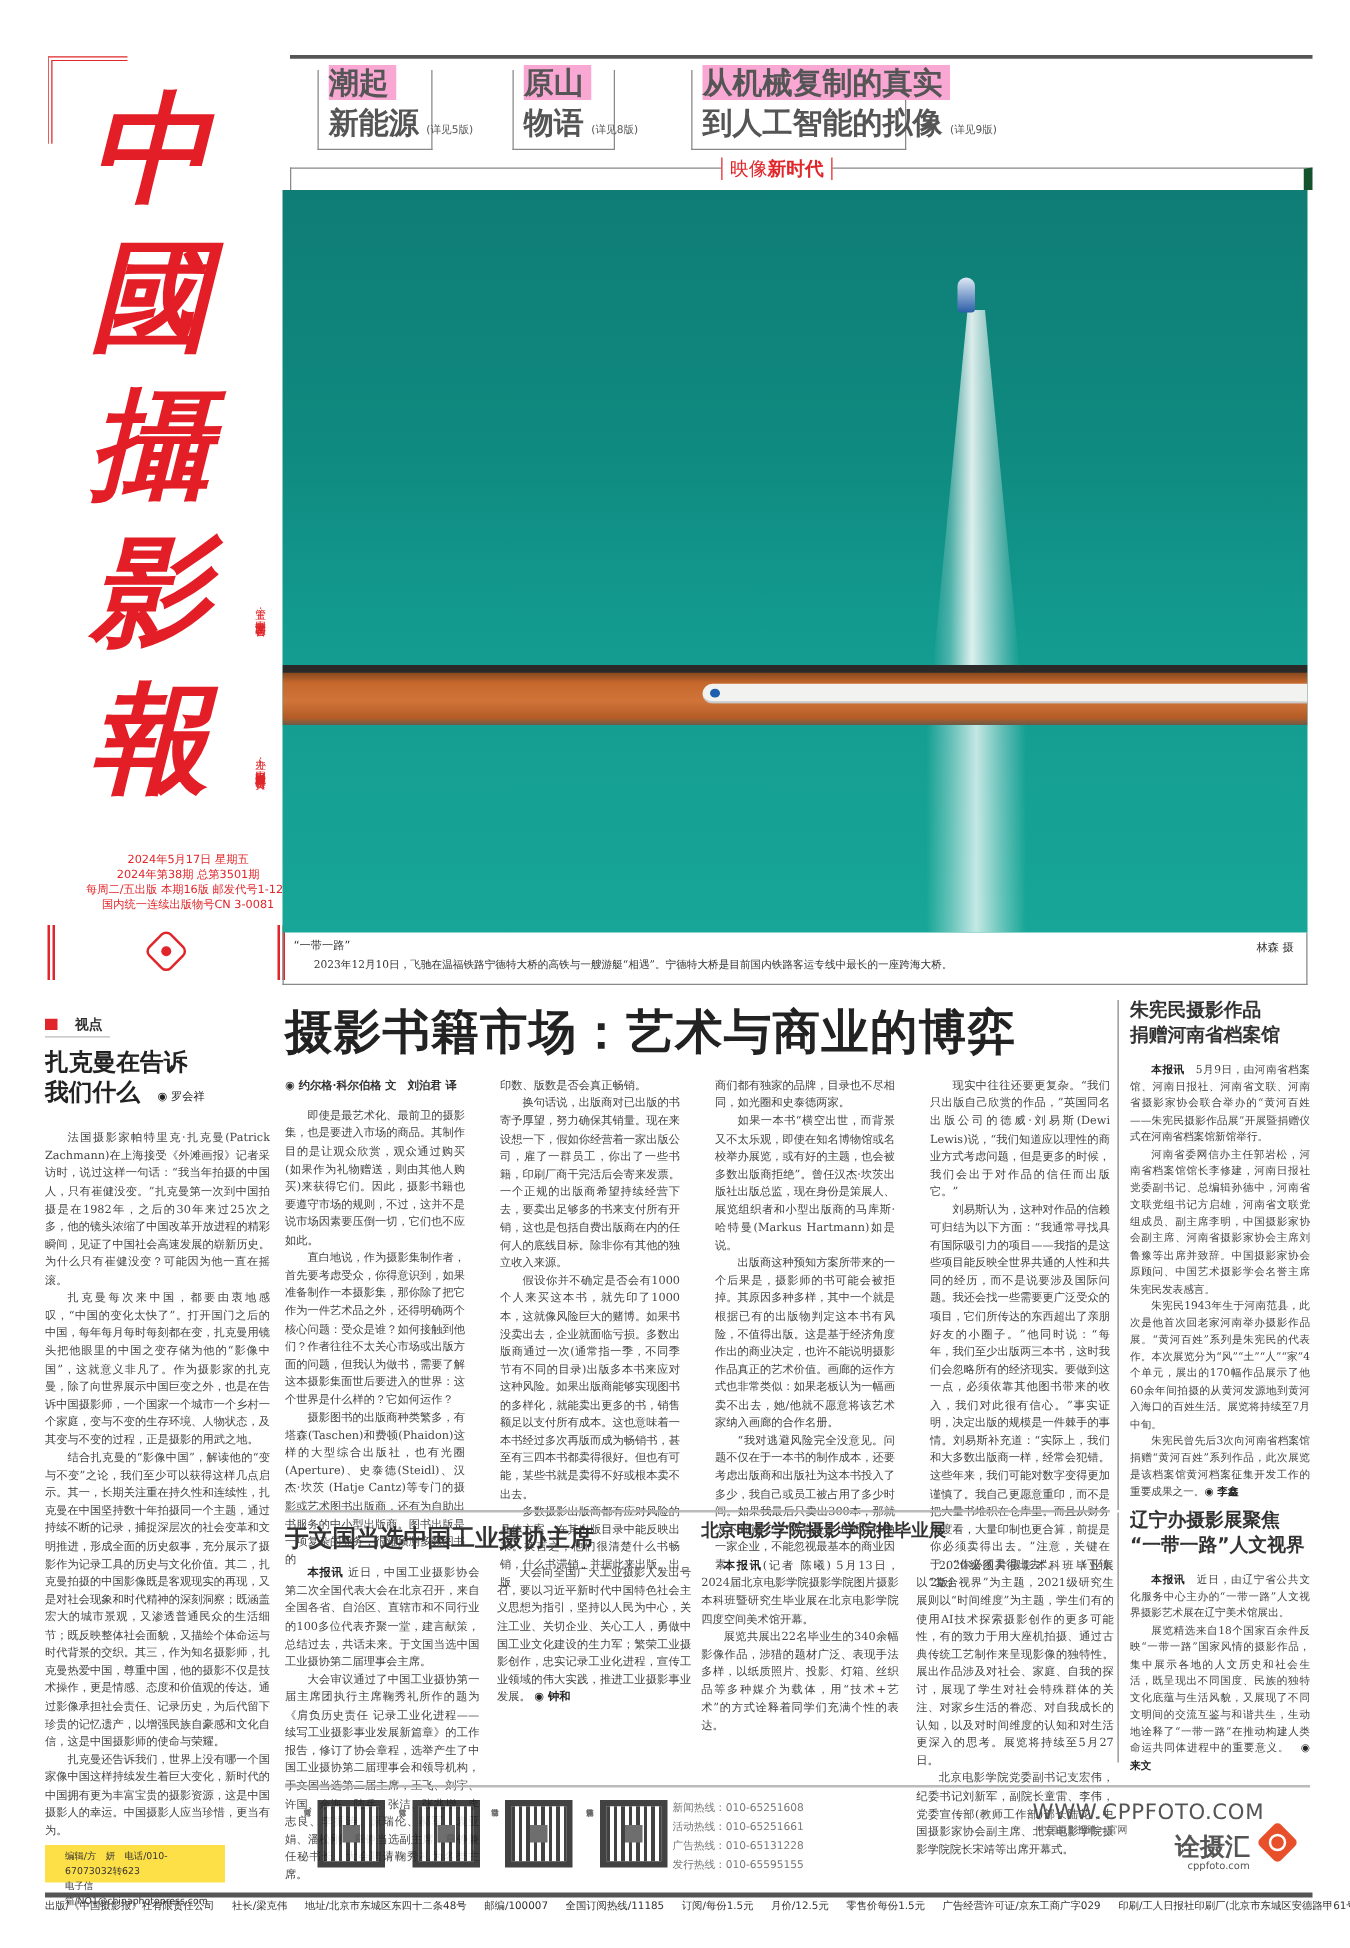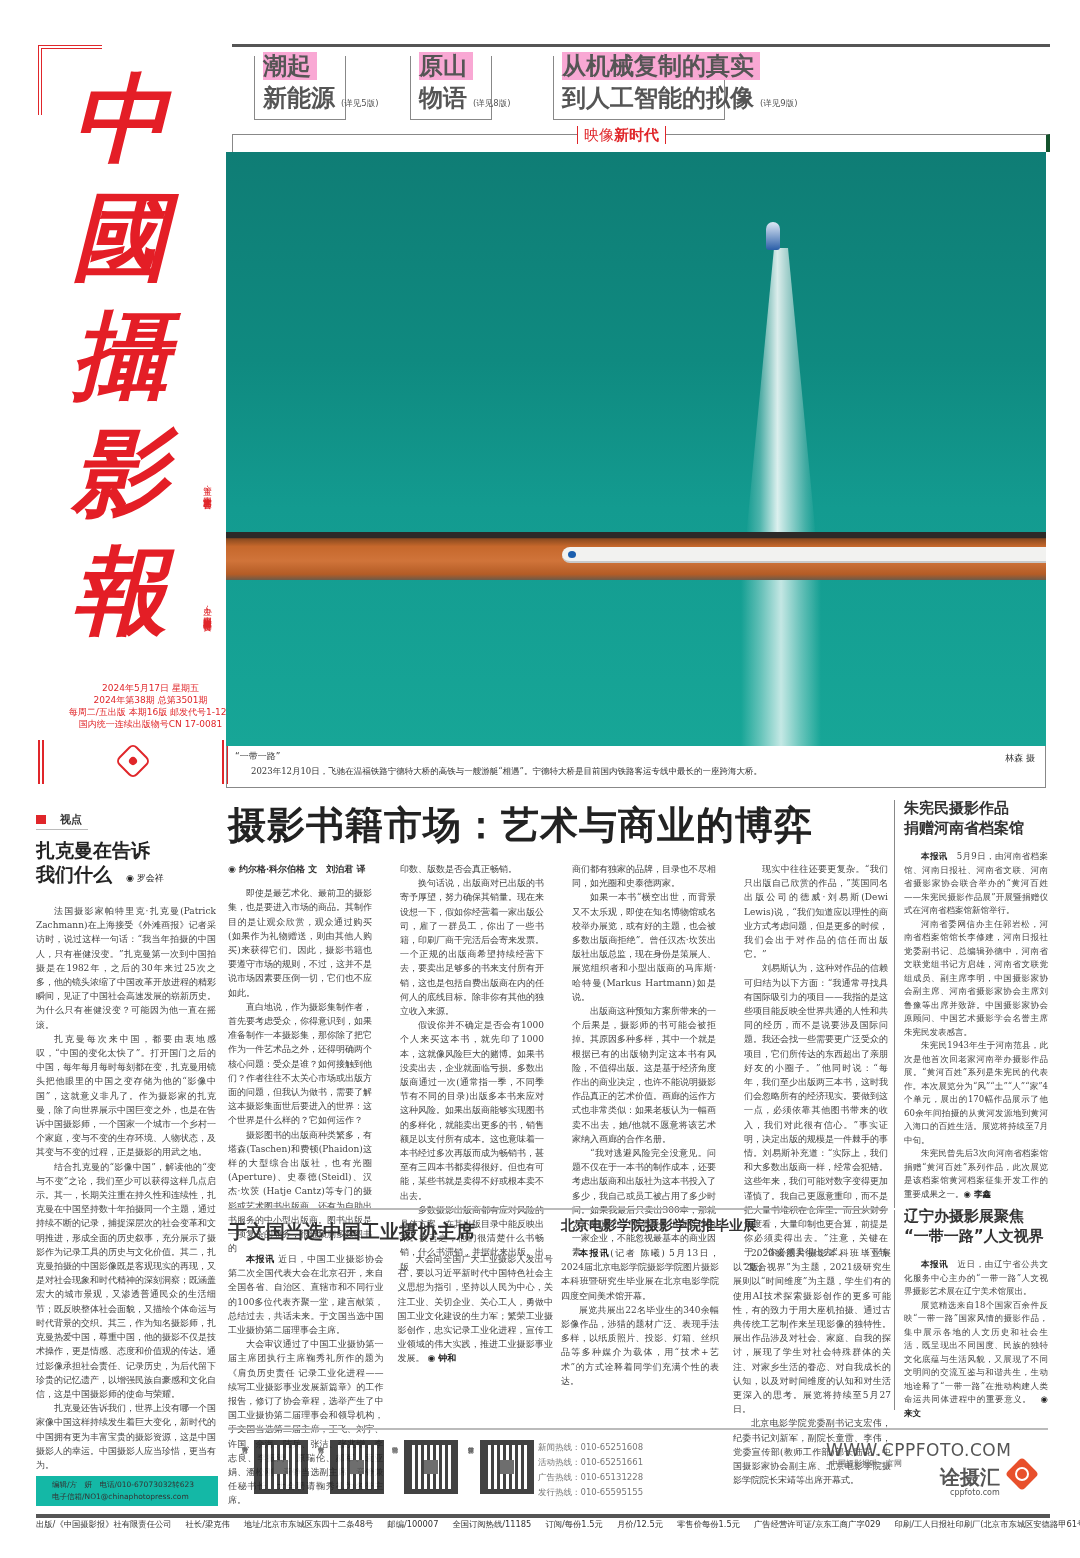--- a/index.html
+++ b/index.html
@@ -16,21 +16,21 @@
 .mast .bars .bl{position:absolute;left:0;top:0;width:6px;height:44px;border-left:2px solid #e0262a;border-right:2px solid #e0262a}
 .mast .bars .br{position:absolute;right:0;top:0;width:6px;height:44px;border-left:2px solid #e0262a;border-right:2px solid #e0262a}
 .mast .emblem{position:absolute;left:82px;top:8px;width:26px;height:26px;border:2px solid #e0262a;border-radius:6px;transform:rotate(45deg)}
 .mast .emblem::after{content:"";position:absolute;left:7px;top:7px;width:8px;height:8px;background:#e0262a;border-radius:50%}
 
 .topline{left:232px;top:44px;width:818px;height:3px;background:#555}
 .teaser{top:56px;height:64px;border-left:1px solid #888;border-bottom:1px solid #888;border-right:1px solid #888;padding:0 8px}
 .teaser .t1,.teaser .t2{font-size:24px;line-height:28px;color:#555;font-weight:bold;white-space:nowrap}
 .teaser .t1{position:relative;top:-4px;background:#f9a8d4;display:inline-block;padding-right:6px}
 .teaser .see{font-size:8.5px;color:#555;font-weight:normal;margin-left:6px}
-.section-bar{left:232px;top:134px;width:818px;height:18px;border-top:1px solid #888;border-right:4px solid #14532d;border-left:1px solid #888}
+.section-bar{left:232px;top:134px;width:818px;height:18px;border-top:1px solid #888;border-right:7px solid #14532d;border-left:1px solid #888}
 .section-bar .lbl{position:absolute;left:344px;top:-9px;background:#fff;padding:0 6px;font-size:15px;color:#e0262a;border-left:1px solid #e0262a;border-right:1px solid #e0262a;line-height:18px}
 .section-bar .lbl b{font-weight:900}
 
 .photo{left:226px;top:152px;width:820px;height:594px;background:linear-gradient(180deg,#0f7d75 0%,#0f8a80 35%,#139b90 60%,#17a697 100%);overflow:hidden}
 .photo .bridge{position:absolute;left:0;top:380px;width:100%;height:48px;background:linear-gradient(180deg,#2c2a28 0%,#2c2a28 12%,#8a4a1f 14%,#c6682c 30%,#d0743a 60%,#b45c26 88%,#6b5b4a 100%)}
 .photo .train{position:absolute;left:336px;top:395px;width:484px;height:16px;background:#f2f2f0;border-radius:10px 0 0 10px;border-bottom:2px solid #c9c9c9}
 .photo .train::before{content:"";position:absolute;left:6px;top:4px;width:8px;height:7px;border-radius:50%;background:#1b5fae}
 .photo .boat{position:absolute;left:540px;top:70px;width:14px;height:28px;background:linear-gradient(#dfe9f5,#2a5ea8);border-radius:7px 7px 3px 3px}
 .photo .wake{position:absolute;left:520px;top:96px;width:70px;height:290px;background:linear-gradient(90deg,transparent 0%,rgba(255,255,255,.25) 20%,rgba(255,255,255,.85) 45%,rgba(255,255,255,.6) 60%,rgba(255,255,255,.2) 85%,transparent 100%);clip-path:polygon(40% 0,60% 0,100% 100%,0 100%)}
 .photo .wake2{position:absolute;left:515px;top:428px;width:80px;height:166px;background:linear-gradient(90deg,transparent 0%,rgba(255,255,255,.35) 25%,rgba(255,255,255,.75) 50%,rgba(255,255,255,.35) 75%,transparent 100%)}
@@ -40,21 +40,21 @@
 .caption-box .ctext{font-family:"DejaVu Serif",serif;font-size:8.5px;color:#333;margin-top:3px;padding-left:16px}
 
 .viewpoint{left:36px;top:812px;width:180px}
 .vp-label{display:flex;align-items:center;gap:14px;font-size:11px;font-weight:bold;color:#333;border-bottom:1px solid #bbb;padding-bottom:2px;width:52px}
 .vp-label .sq{width:10px;height:9px;background:#e0262a}
 .vp-head{font-size:19px;line-height:24px;font-weight:bold;color:#222;margin-top:8px}
 .vp-byline{font-size:9px;margin-left:14px;font-weight:normal}
 .bodytext{font-family:"DejaVu Serif",serif;font-size:9px;line-height:14.2px;color:#444;text-align:justify}
 .bodytext p{text-indent:2em}
 .viewpoint .bodytext{margin-top:14px}
-.editor-box{left:36px;top:1476px;width:182px;height:30px;background:#14b8a6;padding:3px 16px;font-size:7.5px;line-height:12px;color:#333}
+.editor-box{left:36px;top:1476px;width:144px;height:30px;background:#fde047;padding:3px 16px;font-size:7.5px;line-height:12px;color:#333}
 
 .main-head{left:228px;top:800px;width:660px;font-size:38px;line-height:50px;font-weight:900;color:#222;letter-spacing:1px}
 .main-cols{left:228px;top:862px;width:660px;height:322px;display:grid;grid-template-columns:repeat(4,1fr);column-gap:28px}
 .main-cols .byline{font-size:9px;font-weight:bold;color:#333;margin-bottom:10px}
 .sidebar-rule{left:894px;top:800px;width:1px;height:408px;background:#888}
 .side1{left:904px;top:798px;width:144px}
 .side-head{font-size:15px;line-height:20px;font-weight:bold;color:#333}
 .side1 .bodytext,.side2 .bodytext{margin-top:12px;font-size:8.5px;line-height:13.5px}
 .byl{font-weight:bold;color:#222}
 .rule-h{height:2px;background:#bbb}
@@ -93,21 +93,21 @@
     <span class="title-char">攝</span>
     <span class="title-char">影</span>
     <span class="title-char">報</span>
   </div>
   <div class="vert" style="left:172px;top:440px">主管：中国文学艺术界联合会</div>
   <div class="vert" style="left:172px;top:560px">主办：中国摄影出版传媒有限责任公司</div>
   <div class="info">
     <div>2024年5月17日 星期五</div>
     <div>2024年第38期 总第3501期</div>
     <div>每周二/五出版 本期16版 邮发代号1-126</div>
-    <div>国内统一连续出版物号CN 17-0081</div>
+    <div>国内统一连续出版物号CN 3-0081</div>
   </div>
   <div class="bars">
     <div class="bl"></div>
     <div class="emblem"></div>
     <div class="br"></div>
   </div>
 </div>
 
 <div class="abs topline"></div>
 <div class="abs teaser" style="left:254px;width:92px">

